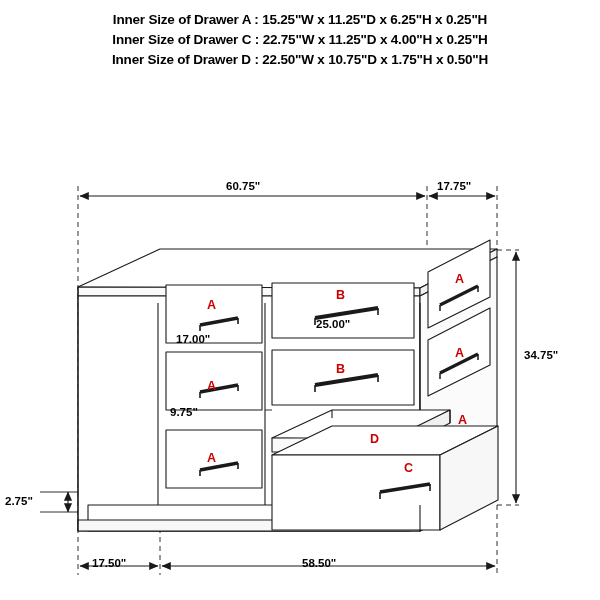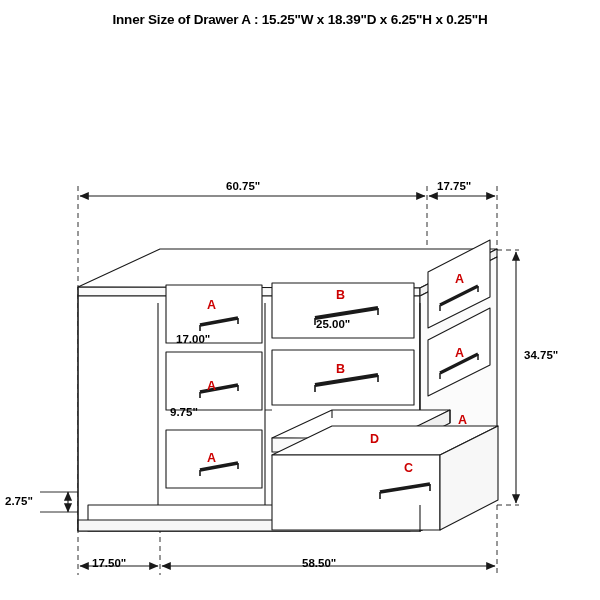--- a/index.html
+++ b/index.html
@@ -55,21 +55,23 @@
     color: #cc0000;
     white-space: nowrap;
   }
 </style>
 </head>
 <body>
 
 <div id="stage">
 
   <div class="spec-list">
-    <div class="spec-line">Inner Size of Drawer A : 15.25"W x 18.39"D x 6.25"H x 0.25"H</div>
+    <div class="spec-line">Inner Size of Drawer A : 15.25"W x 11.25"D x 6.25"H x 0.25"H</div>
+    <div class="spec-line">Inner Size of Drawer C : 22.75"W x 11.25"D x 4.00"H x 0.25"H</div>
+    <div class="spec-line">Inner Size of Drawer  D : 22.50"W x 10.75"D x 1.75"H x 0.50"H</div>
   </div>
 
   <svg id="drawing" viewBox="0 0 600 600">
     <defs>
       <marker id="arrH" markerWidth="9" markerHeight="9" refX="8" refY="4.5" orient="auto">
         <path d="M0,0.8 L8.5,4.5 L0,8.2 z" fill="#1a1a1a"></path>
       </marker>
       <marker id="arrHs" markerWidth="9" markerHeight="9" refX="0.5" refY="4.5" orient="auto">
         <path d="M8.5,0.8 L0,4.5 L8.5,8.2 z" fill="#1a1a1a"></path>
       </marker>

